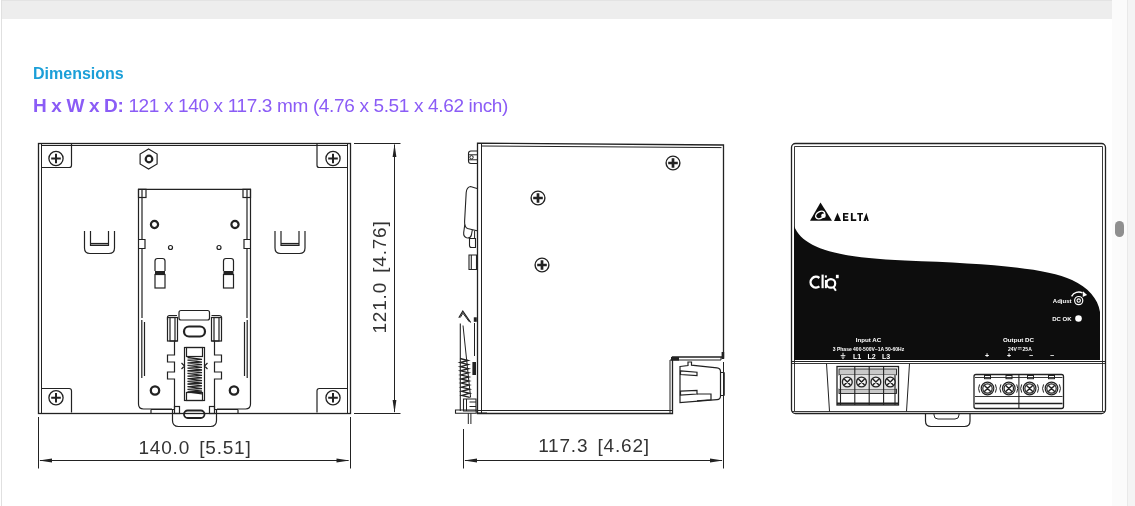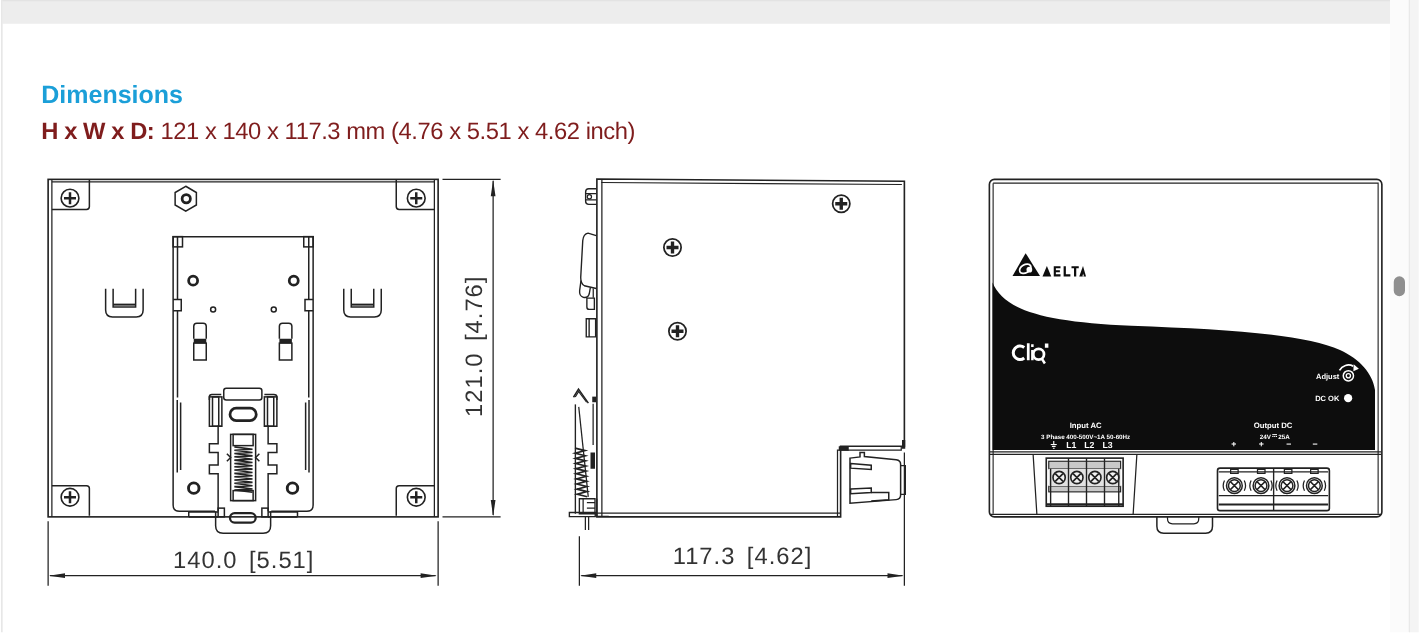--- a/index.html
+++ b/index.html
@@ -12,23 +12,23 @@
 <div class="abs" style="left:1.8px;top:0;width:1110px;height:17.5px;background:#ededed;border-top:1px solid #e3e3e3;"></div>
 
 <div class="abs" style="left:0.6px;top:0;width:1.2px;height:506px;background:#e0e0e0;"></div>
 
 <div class="abs" style="left:1112px;top:0;width:15px;height:506px;background:#fbfbfb;"></div>
 
 <div class="abs" style="left:1127px;top:0;width:8px;height:506px;background:#f4f4f4;border-left:1px solid #e9e9e9;"></div>
 
 <div class="abs" style="left:1115px;top:220.5px;width:8.5px;height:16px;background:#8f8f8f;border-radius:4.5px;"></div>
 
-<div class="abs" style="left:33px;top:65px;font-size:20px;font-weight:bold;color:#1b9fd8;letter-spacing:0px;">Dimensions</div>
-
-<div class="abs" style="left:33px;top:94.5px;font-size:19px;letter-spacing:-0.35px;color:#7f1d1d;"><b>H x W x D:</b> 121 x 140 x 117.3 mm (4.76 x 5.51 x 4.62 inch)</div>
+<div class="abs" style="left:33px;top:65px;font-size:16px;font-weight:bold;color:#1b9fd8;letter-spacing:0px;">Dimensions</div>
+
+<div class="abs" style="left:33px;top:94.5px;font-size:19px;letter-spacing:-0.35px;color:#8b5cf6;"><b>H x W x D:</b> 121 x 140 x 117.3 mm (4.76 x 5.51 x 4.62 inch)</div>
 
 <svg class="abs" style="left:0;top:0;" width="1135" height="506" viewBox="0 0 1135 506" fill="none" stroke="none">
 <g stroke="#222" stroke-width="1.2" fill="none">
 
 <g>
 <rect x="38.5" y="143.5" width="312" height="270" stroke-width="1.3"></rect>
 <line x1="41.5" y1="143.5" x2="41.5" y2="413.5" stroke-width="1"></line>
 <line x1="41.5" y1="145.5" x2="347.5" y2="145.5" stroke-width="1"></line>
 <line x1="347.5" y1="143.5" x2="347.5" y2="413.5" stroke-width="1"></line>
 </g>

